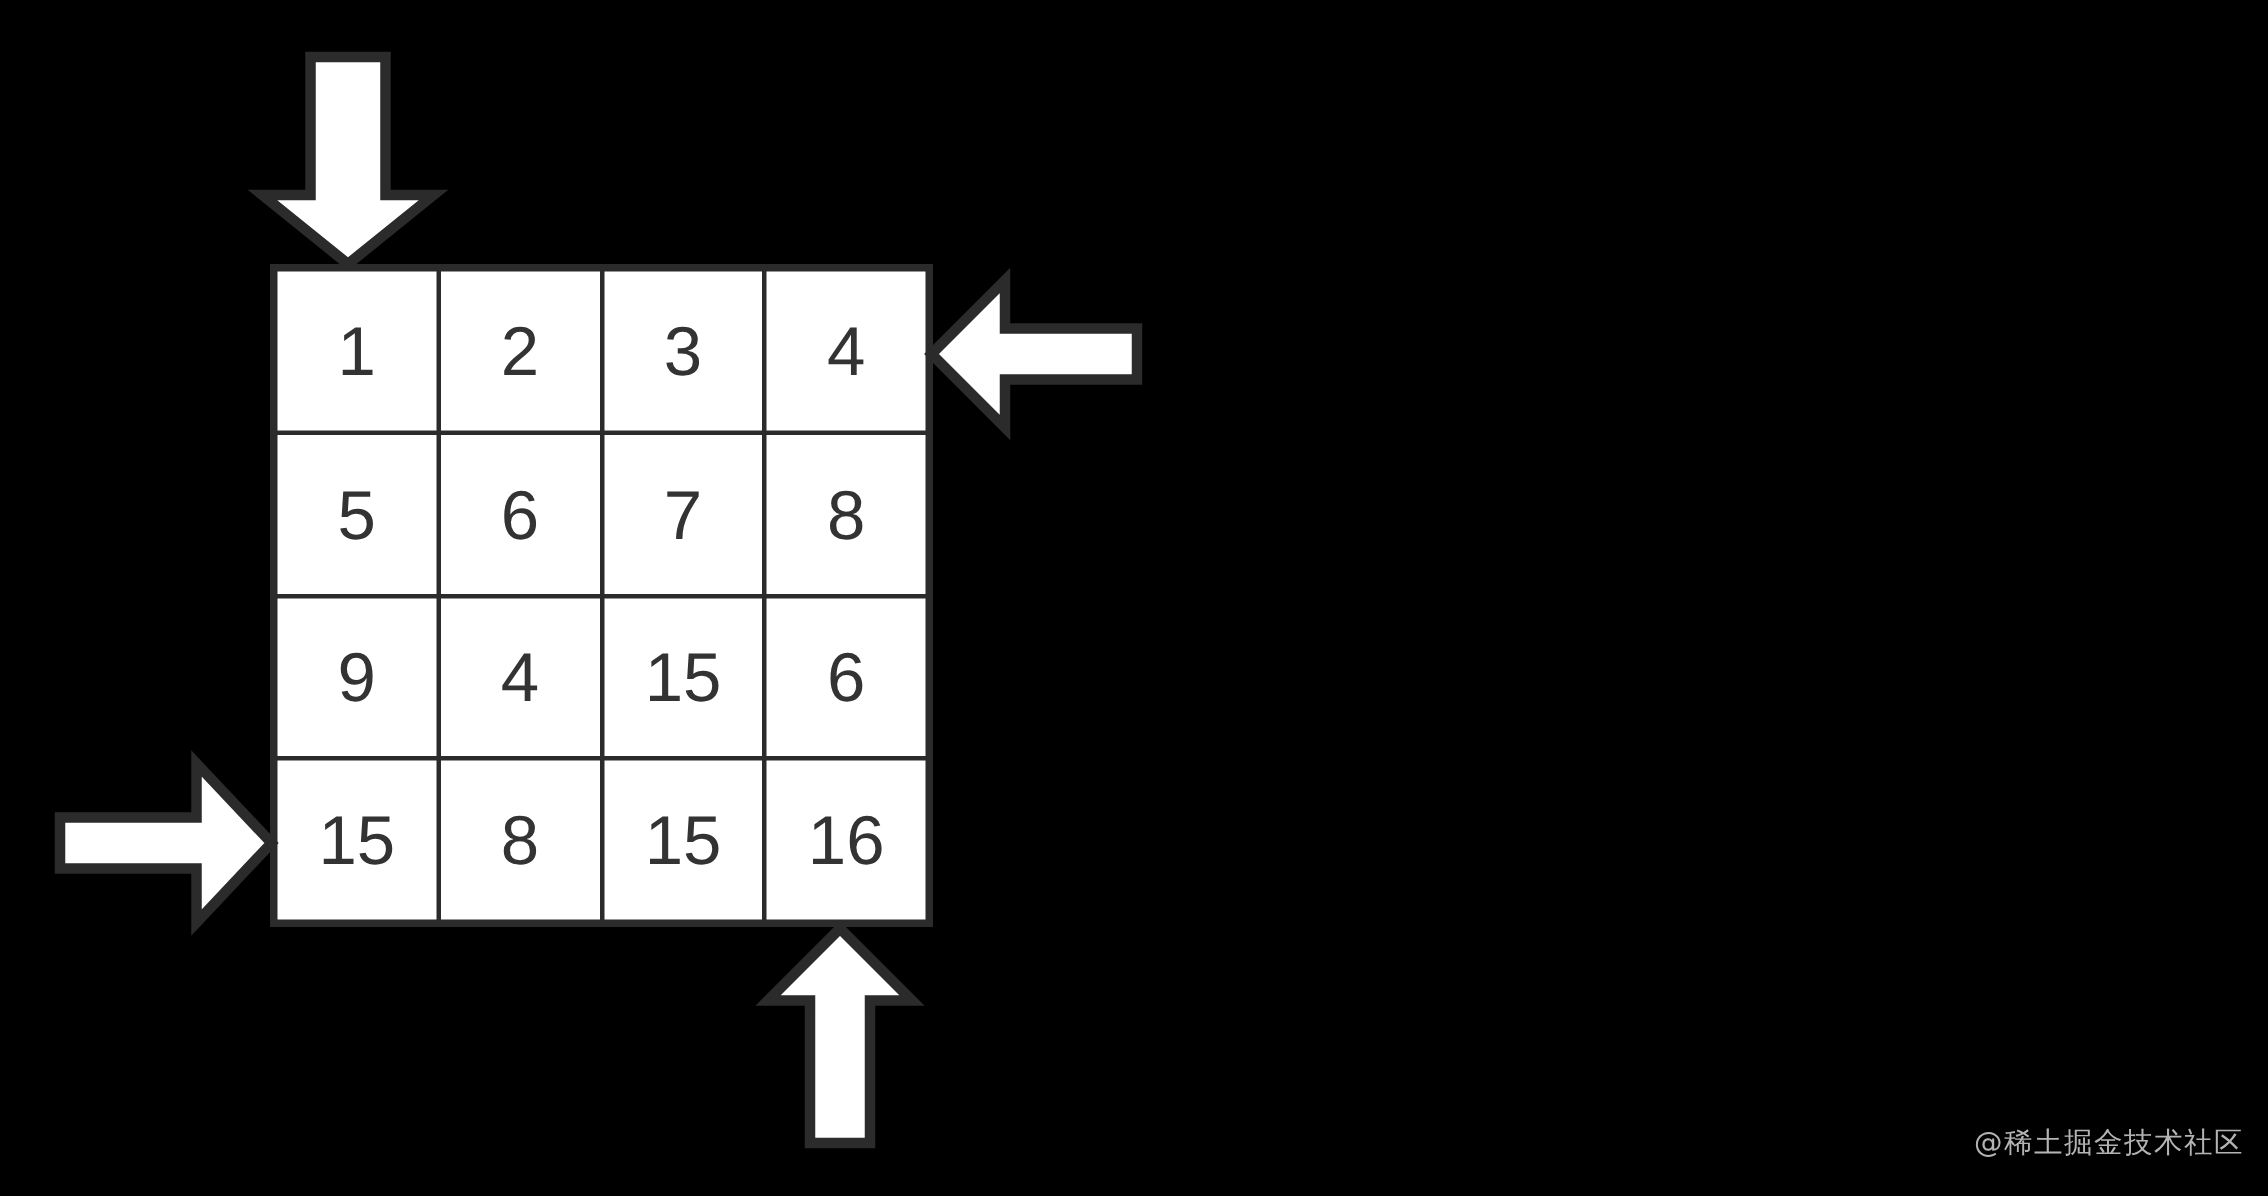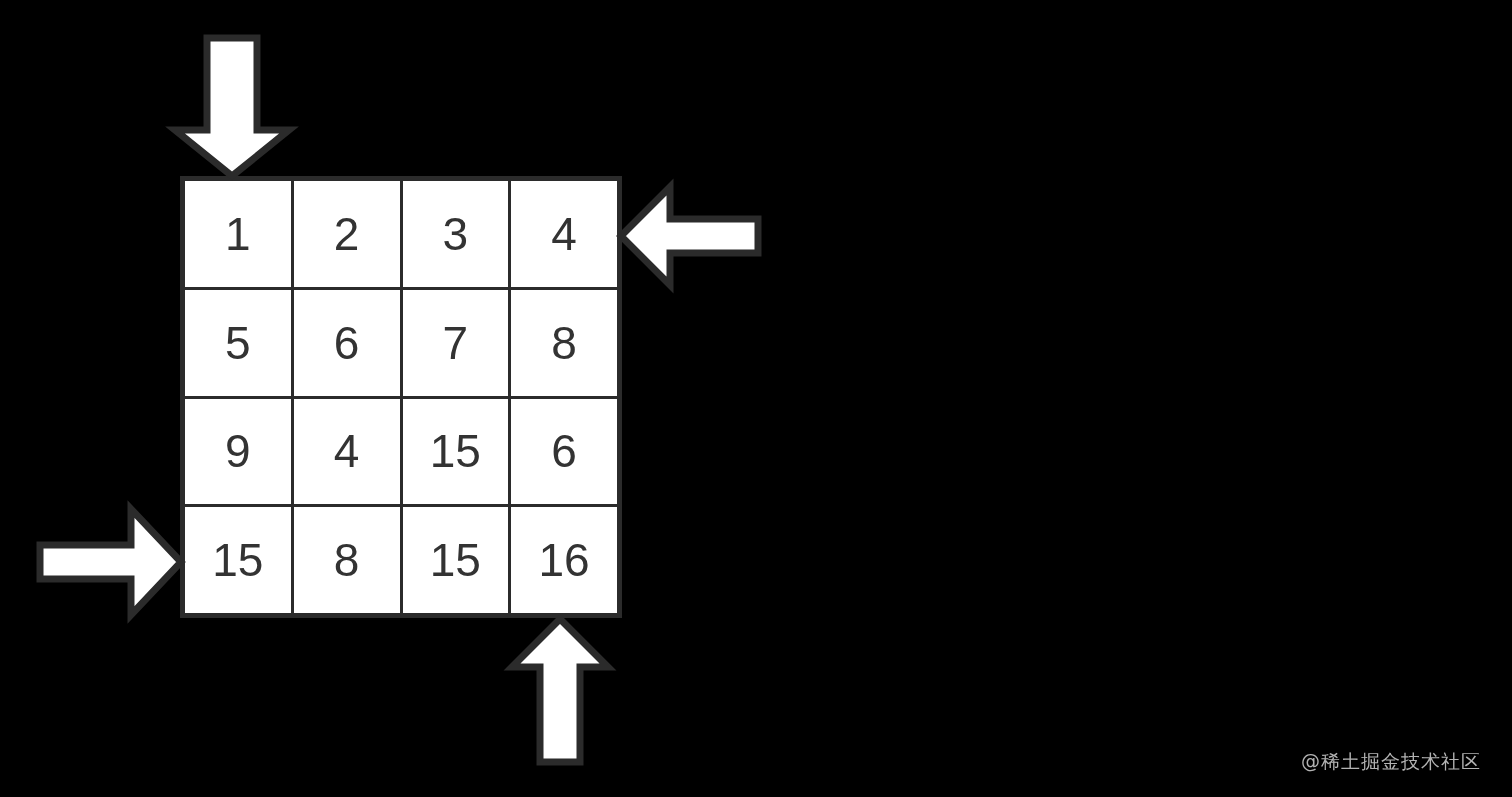--- a/index.html
+++ b/index.html
@@ -47,21 +47,21 @@
     pointer-events: none;
   }
   .arrow {
     fill: var(--arrow-fill, #ffffff);
     stroke: var(--arrow-stroke, #2b2b2b);
     stroke-width: 7;
     stroke-linejoin: miter;
   }
   .watermark {
     position: absolute;
-    right: 31px;
+    right: 16px;
     bottom: 22px;
     font-size: 19px;
     letter-spacing: 1px;
     color: var(--watermark, #b3b3b3);
     text-shadow: 0 1px 2px rgba(0,0,0,0.8);
     font-family: "DejaVu Sans", "Liberation Sans", sans-serif;
   }
 </style>
 </head>
 <body>

